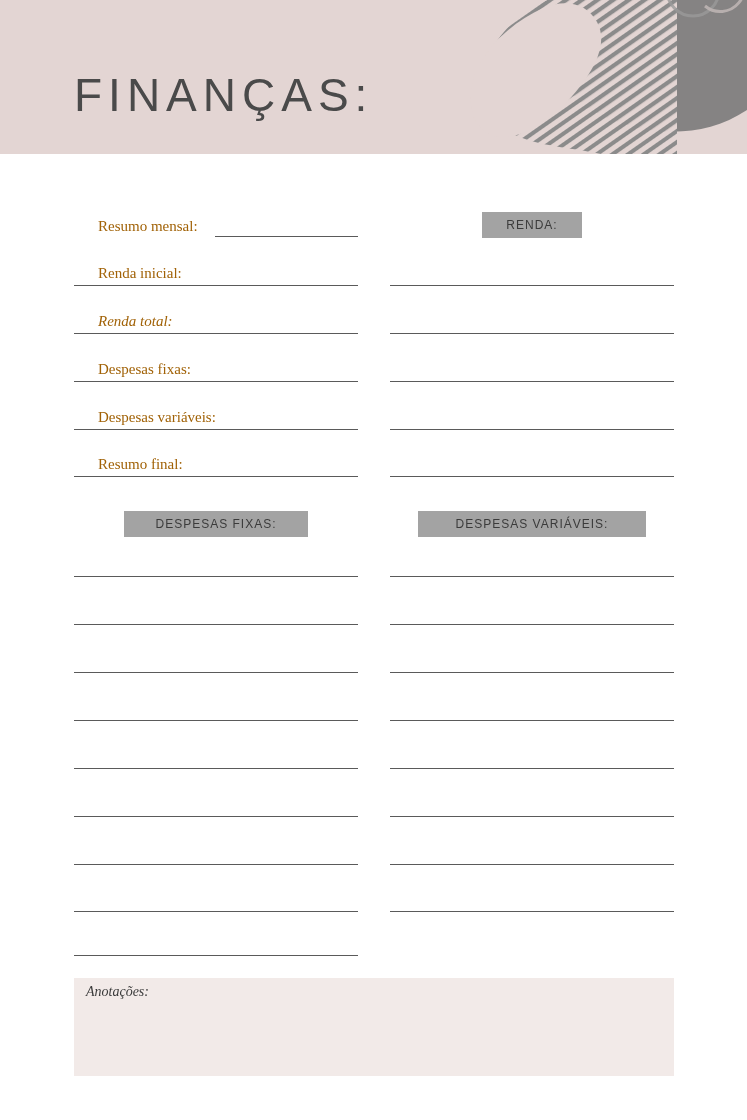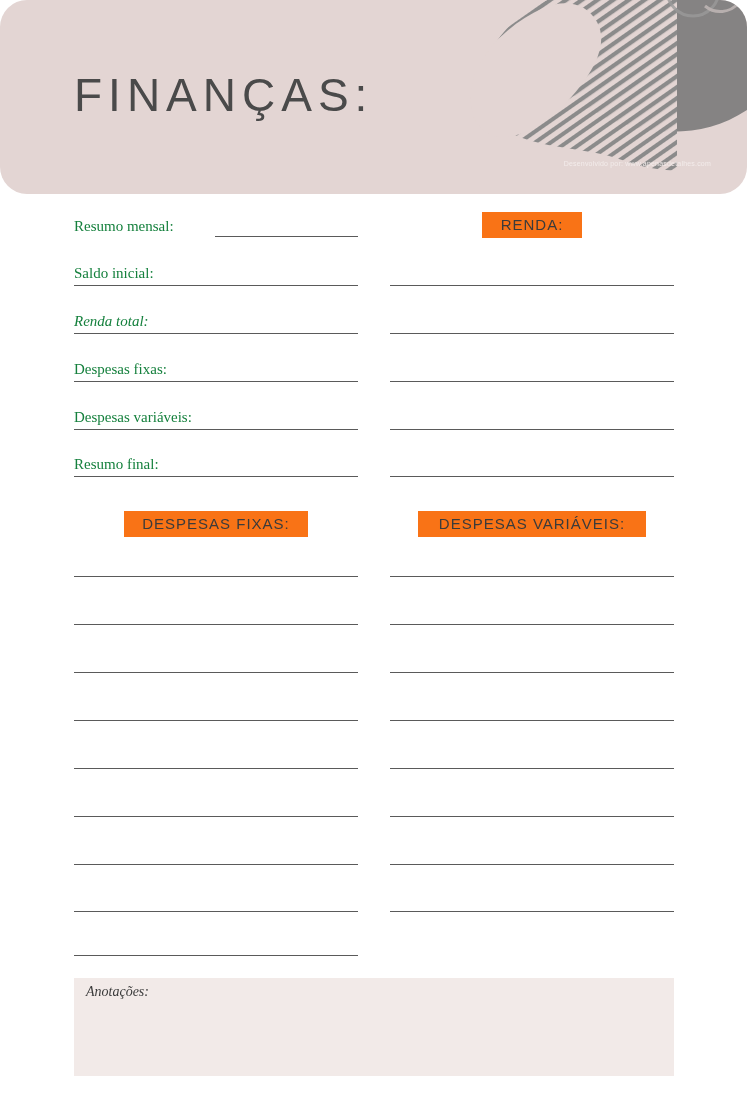--- a/index.html
+++ b/index.html
@@ -13,24 +13,23 @@
     position: relative;
     width: 747px; height: 1120px;
     background: #ffffff;
     overflow: hidden;
   }
 
   
   #header {
     position: absolute;
     left: 0; top: 0;
-    width: 747px; height: 194px;
+    width: 747px; height: 154px;
     background: #e3d5d3;
     overflow: hidden;
-    border-radius: 27px;
   }
   #header-title {
     position: absolute;
     left: 74px; top: 68px;
     font-family: "Liberation Sans", sans-serif;
     font-size: 46px;
     letter-spacing: 6px;
     color: #4a4a4a;
     font-weight: 400;
     white-space: nowrap;
@@ -49,36 +48,37 @@
     color: #f3eceb;
     letter-spacing: 0.2px;
     white-space: nowrap;
   }
 
   
   .field-label {
     position: absolute;
     font-family: "Liberation Serif", serif;
     font-size: 15px;
-    color: #15803d;
+    color: #a16207;
     white-space: nowrap;
+    margin-left: 24px;
   }
   .rule {
     position: absolute;
     height: 0;
     border-bottom: 1.4px solid #5a5a5a;
   }
 
   
   .pill {
     position: absolute;
-    background: #f97316;
+    background: #a3a3a3;
     color: #3b3b3b;
     font-family: "Liberation Sans", sans-serif;
-    font-size: 15px;
+    font-size: 12px;
     letter-spacing: 1px;
     text-align: center;
     line-height: 26px;
     height: 26px;
     white-space: nowrap;
   }
 
   
   #notes-box {
     position: absolute;
@@ -125,21 +125,21 @@
       <path d="M258,46 a24,24 0 1,0 -3,-34" fill="none" stroke="#bdb4b3" stroke-width="3" opacity="0.9"></path>
     </svg>
 
     <div id="header-title">FINANÇAS:</div>
     <div id="credit">Desenvolvido por: www.apenasdetalhes.com</div>
   </div>
 
   <div class="field-label" style="left:74px; top:218px;">Resumo mensal:</div>
   <div class="rule" style="left:215px; top:236px; width:143px;"></div>
 
-  <div class="field-label" style="left:74px; top:265px;">Saldo inicial:</div>
+  <div class="field-label" style="left:74px; top:265px;">Renda inicial:</div>
   <div class="rule" style="left:74px; top:285px; width:284px;"></div>
 
   <div class="field-label" style="left:74px; top:313px;font-style:italic;">Renda total:</div>
   <div class="rule" style="left:74px; top:333px; width:284px;"></div>
 
   <div class="field-label" style="left:74px; top:361px;">Despesas fixas:</div>
   <div class="rule" style="left:74px; top:381px; width:284px;"></div>
 
   <div class="field-label" style="left:74px; top:409px;">Despesas variáveis:</div>
   <div class="rule" style="left:74px; top:429px; width:284px;"></div>

